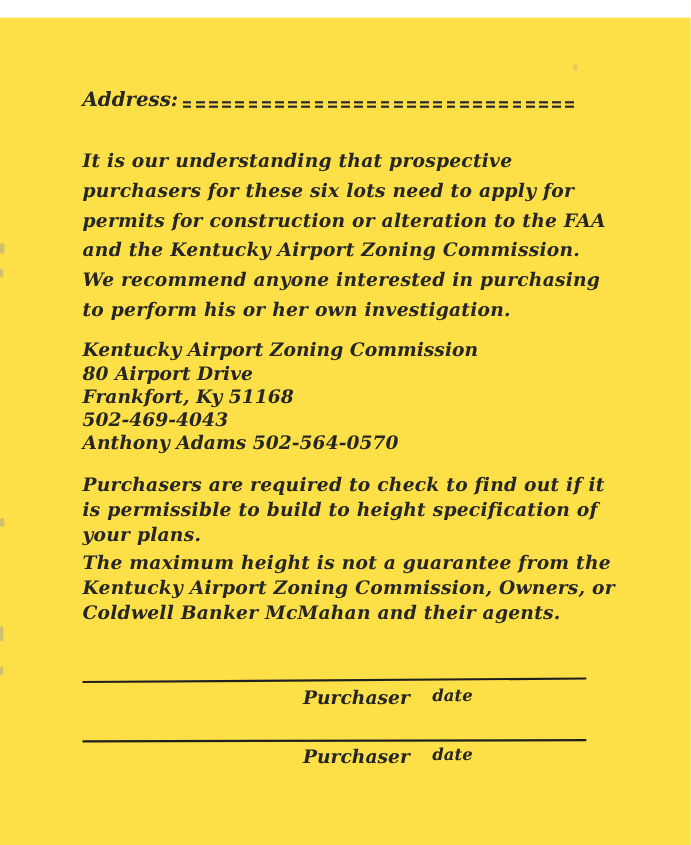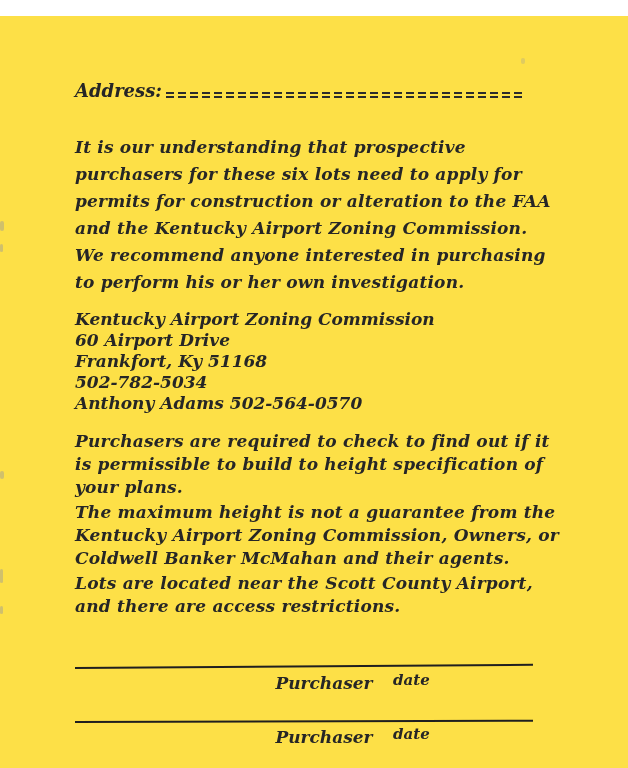--- a/index.html
+++ b/index.html
@@ -122,31 +122,30 @@
 
     <div class="address-row">
       <span class="address-label">Address:</span>
       <span class="dash-line"></span>
     </div>
 
     <p class="para para-lead">It is our understanding that prospective purchasers for these six lots need to apply for permits for construction or alteration to the FAA and the Kentucky Airport Zoning Commission. We recommend anyone interested in purchasing to perform his or her own investigation.</p>
 
     <div class="contact-block">
       <div class="contact-line">Kentucky Airport Zoning Commission</div>
-      <div class="contact-line">60 Airport Drive</div>
+      <div class="contact-line">80 Airport Drive</div>
       <div class="contact-line">Frankfort, Ky 51168</div>
-      <div class="contact-line">502-782-5034</div>
+      <div class="contact-line">502-469-4043</div>
       <div class="contact-line">Anthony Adams 502-564-0570</div>
     </div>
 
     <p class="para para-tight">Purchasers are required to check to find out if it is permissible to build to height specification of your plans.</p>
 
     <p class="para para-tight">The maximum height is not a guarantee from the Kentucky Airport Zoning Commission, Owners, or Coldwell Banker McMahan and their agents.</p>
 
-    <p class="para para-tight">Lots are located near the Scott County Airport, and there are access restrictions.</p>
 
     <div class="sig-section">
 
       <div class="sig-block">
         <div class="sig-rule"></div>
         <div class="sig-row">
           <span class="sig-role">Purchaser</span>
           <span class="sig-date">date</span>
         </div>
       </div>

